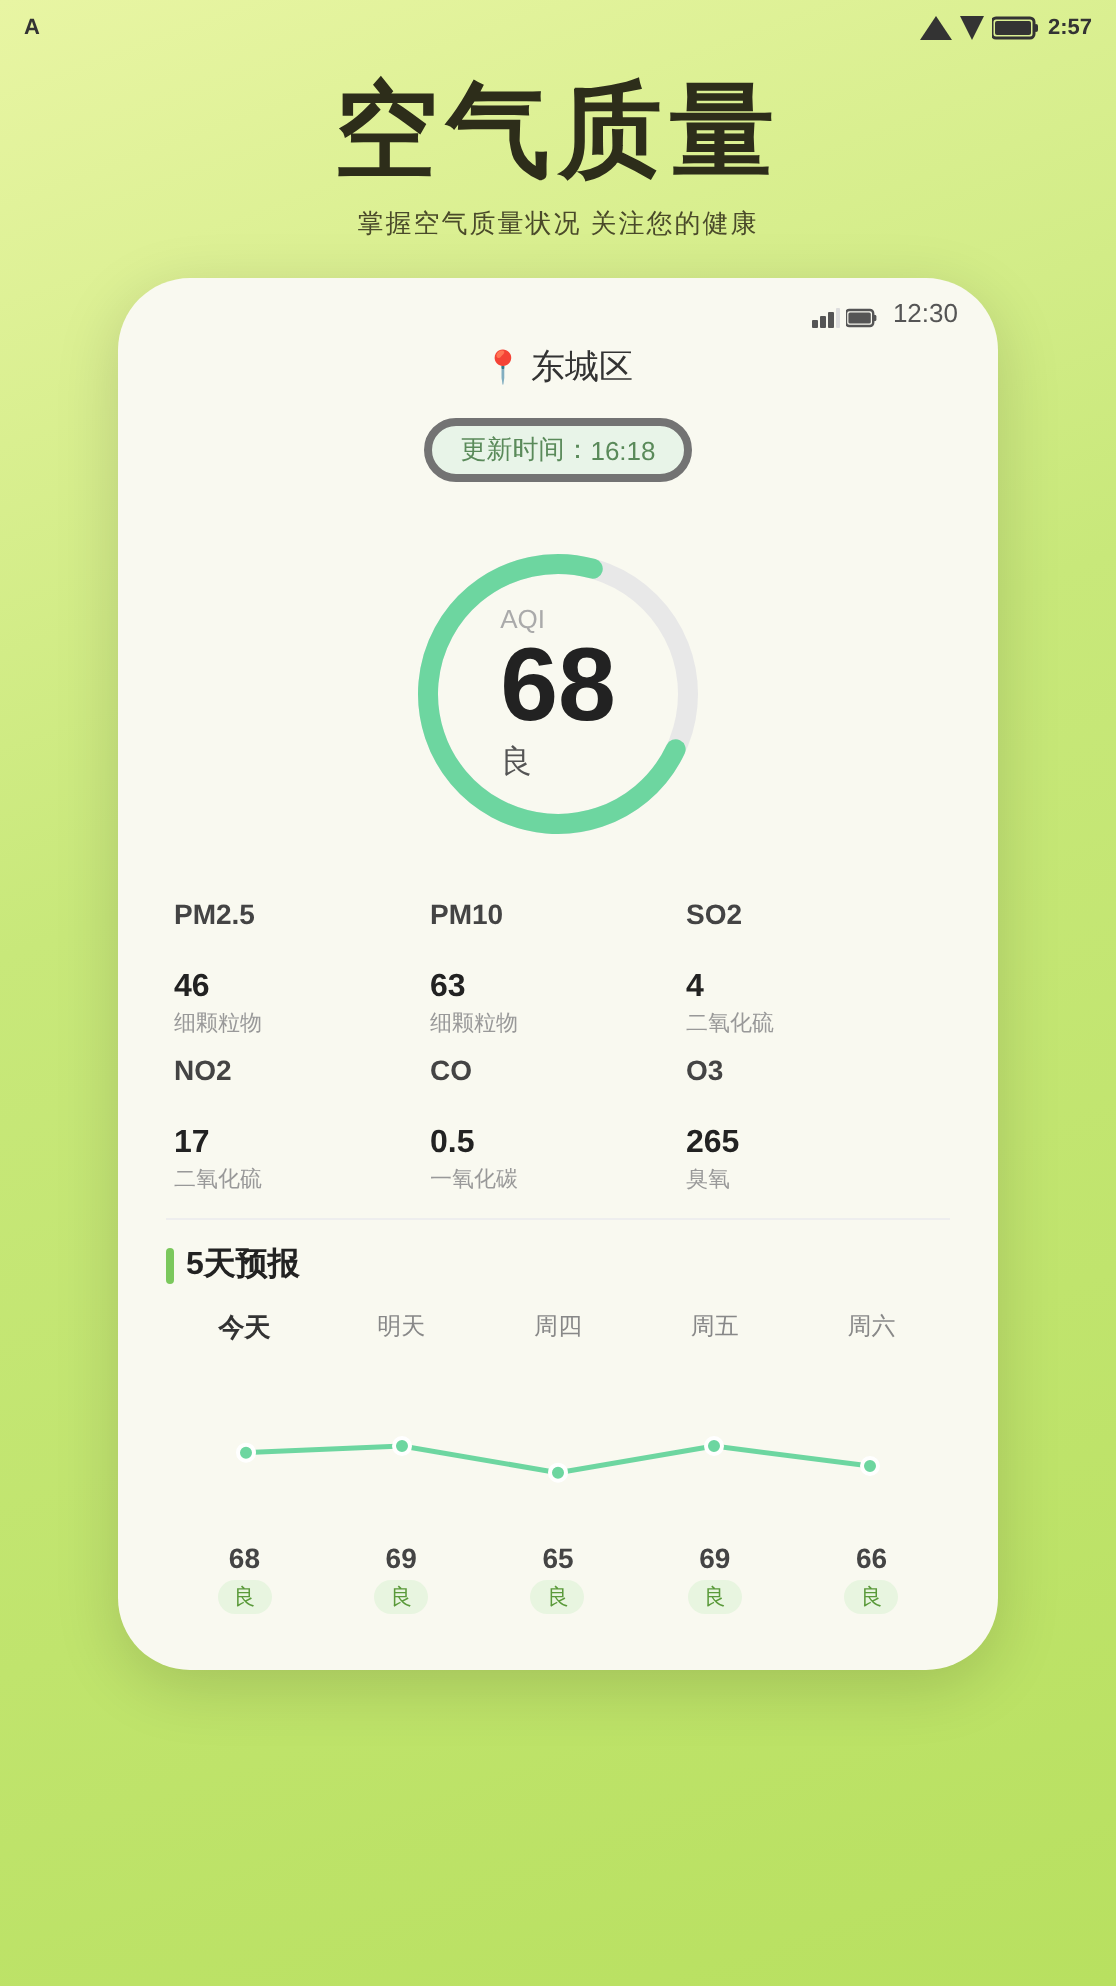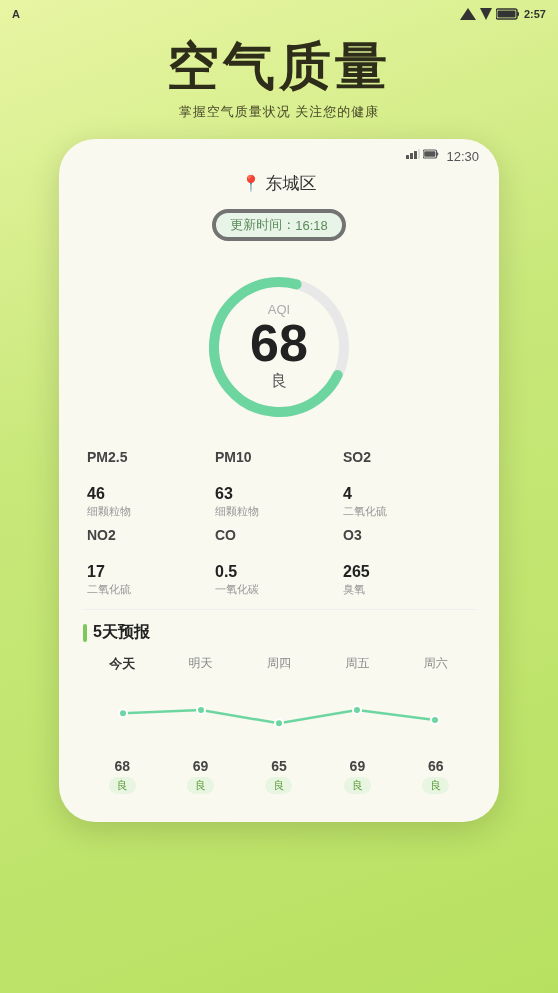--- a/index.html
+++ b/index.html
@@ -56,21 +56,21 @@
       display: flex;
       justify-content: flex-end;
       align-items: center;
       padding: 10px 20px 4px;
       gap: 6px;
       font-size: 13px;
       color: #555;
     }
     .phone-status-icons {
       display: flex;
-      align-items: flex-start;
+      align-items: flex-end;
       gap: 3px;
     }
 
     
     .location-row {
       text-align: center;
       padding: 4px 0 2px;
       display: flex;
       align-items: center;
       justify-content: center;
@@ -121,21 +121,20 @@
     .aqi-circle-container svg {
       position: absolute;
       top: 0; left: 0;
       width: 160px;
       height: 160px;
     }
     .aqi-inner {
       position: absolute;
       top: 50%; left: 50%;
       transform: translate(-50%, -50%);
-      text-align: center;
     }
     .aqi-label { font-size: 13px; color: #aaa; }
     .aqi-number { font-size: 52px; font-weight: 700; color: #222; line-height: 1; }
     .aqi-quality { font-size: 16px; color: #555; margin-top: 2px; }
 
     
     .section {
       padding: 12px 24px 8px;
     }
     .section-title {
@@ -213,21 +212,21 @@
       text-align: center;
     }
     .forecast-col {
       display: flex;
       flex-direction: column;
       align-items: center;
     }
     .f-day {
       font-size: 12px;
       color: #888;
-      margin-bottom: 3px;
+      margin-bottom: 16px;
     }
     .f-day.today { font-weight: 700; color: #333; font-size: 13px; }
     .f-num {
       font-size: 14px;
       font-weight: 600;
       color: #444;
       margin-top: 4px;
     }
     .f-badge {
       font-size: 11px;

